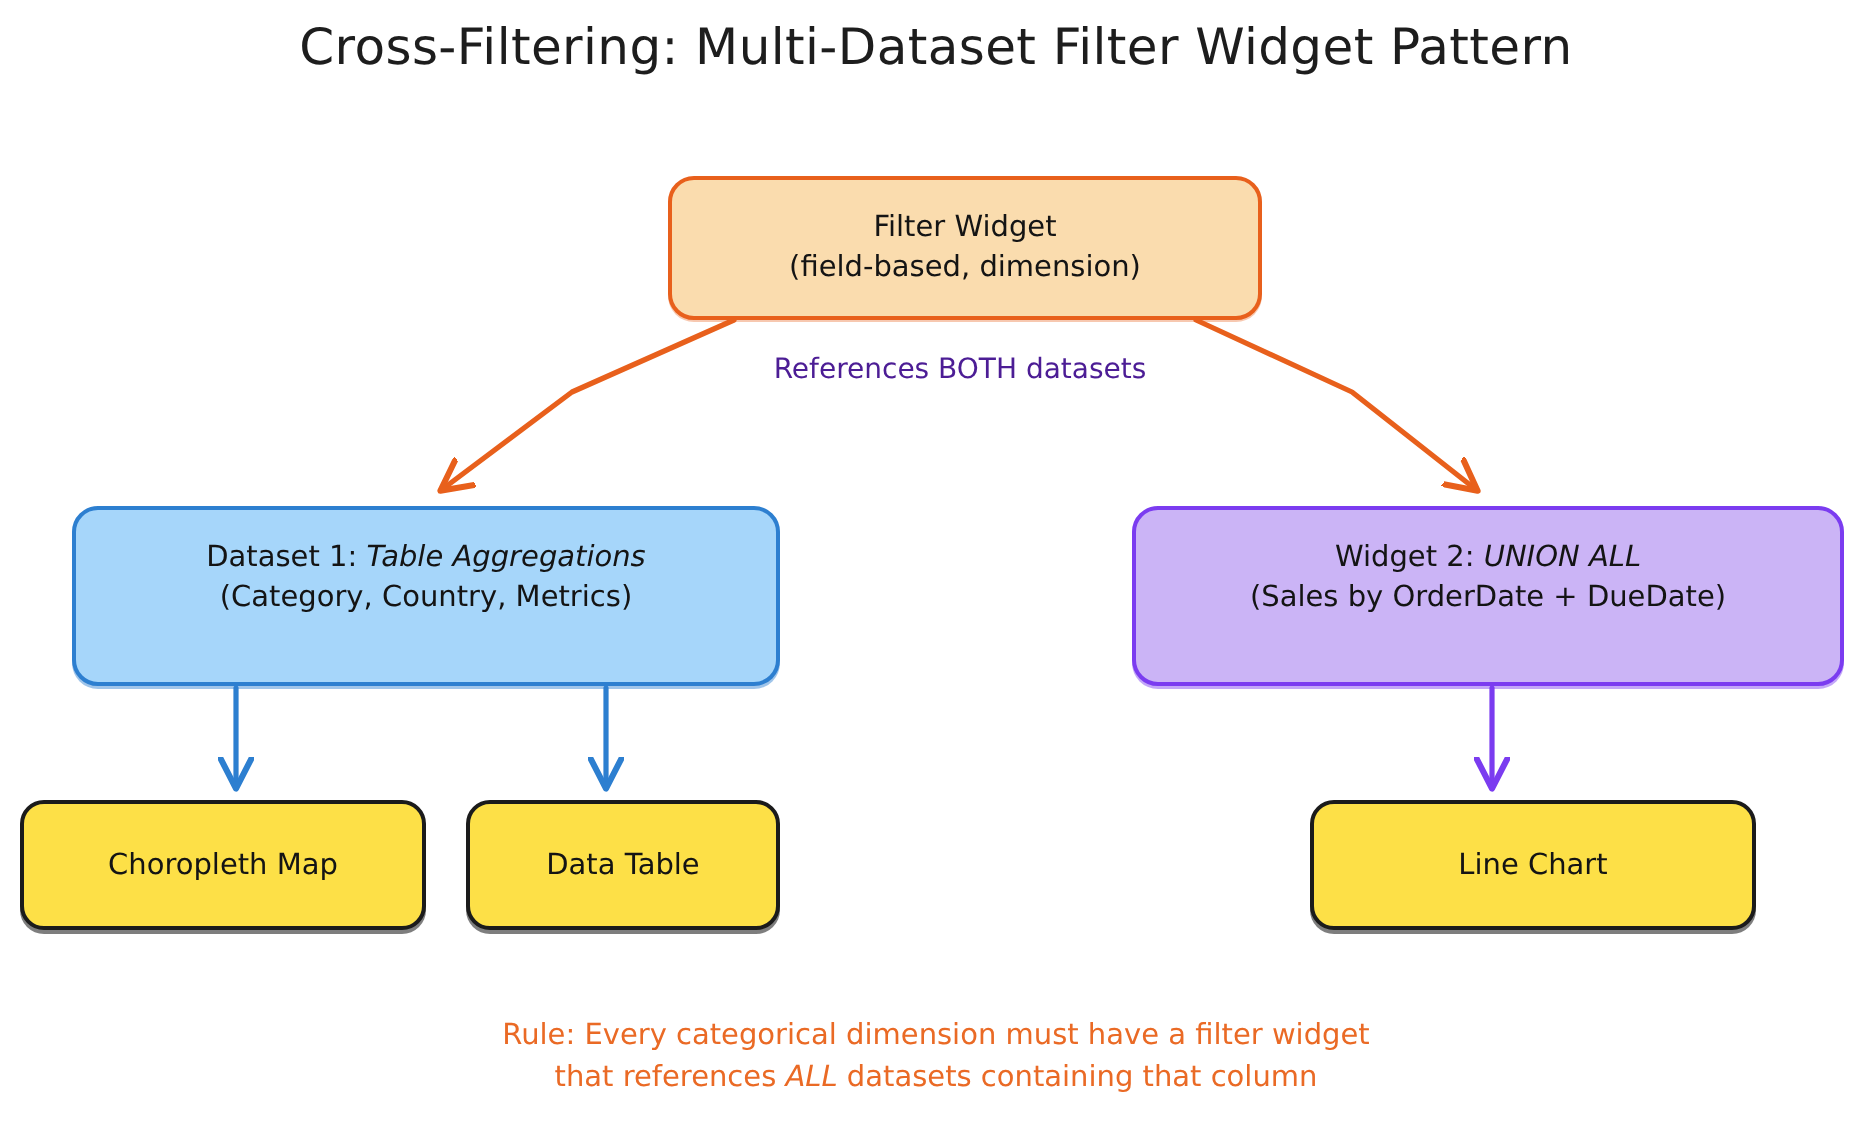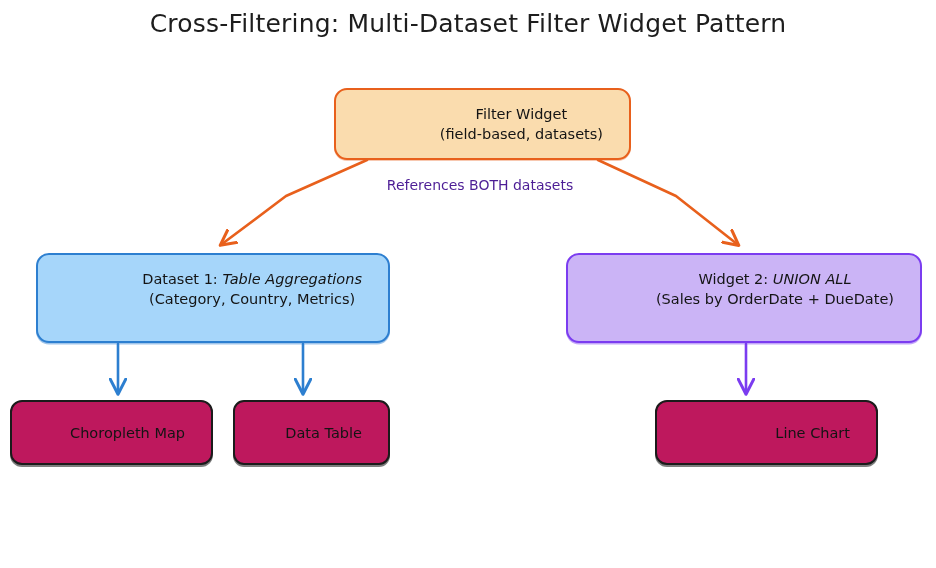--- a/index.html
+++ b/index.html
@@ -43,21 +43,21 @@
     letter-spacing: 0.2px;
     color: #1d1d1d;
     font-family: "DejaVu Sans", sans-serif;
   }
 
   .node {
     position: absolute;
     box-sizing: border-box;
     display: flex;
     align-items: center;
-    justify-content: flex-end;
+    justify-content: center;
     text-align: center;
     border-radius: 13px;
     font-size: 14.5px;
     line-height: 20px;
     color: #141414;
     padding: 4px 26px;
   }
   .node .node-text {
     display: block;
     white-space: pre-line;
@@ -95,37 +95,36 @@
     height: 90px;
     background: #cbb4f6;
     border: 2.6px solid #7b3cf0;
     box-shadow: 0 1.5px 0 rgba(123,60,240,0.45);
     align-items: flex-start;
     padding-top: 14px;
   }
 
   
   .node-output {
-    background: #be185d;
+    background: #fde047;
     border: 2.8px solid #1b1b1b;
     border-radius: 12px;
     box-shadow: 0 2px 0 rgba(20,20,20,0.55);
   }
   #node-choropleth-map {
     left: 10px;
     top: 400px;
     width: 203px;
     height: 65px;
   }
   #node-data-table {
     left: 233px;
     top: 400px;
     width: 157px;
     height: 65px;
-    border-radius: 11px;
   }
   #node-line-chart {
     left: 635px;
     top: 400px;
     width: 223px;
     height: 65px;
     margin-left: 20px;
   }
 
   .edge-label {
@@ -179,21 +178,21 @@
     <path d="M 118 344 L 118 392" fill="none" stroke="#2d7fd0" stroke-width="2.6" stroke-linecap="round" stroke-linejoin="round" marker-end="url(#arrow-blue)"></path>
 
     <path d="M 303 344 L 303 392" fill="none" stroke="#2d7fd0" stroke-width="2.6" stroke-linecap="round" stroke-linejoin="round" marker-end="url(#arrow-blue)"></path>
 
     <path d="M 746 344 L 746 392" fill="none" stroke="#7b3cf0" stroke-width="2.6" stroke-linecap="round" stroke-linejoin="round" marker-end="url(#arrow-purple)"></path>
   </svg>
 
   <div class="edge-label">References BOTH datasets</div>
 
   <div class="node" id="node-filter-widget">
-    <span class="node-text"><span>Filter Widget</span><br><span>(field-based, datasets)</span></span>
+    <span class="node-text"><span>Filter Widget</span><br><span>(field-based, dimension)</span></span>
   </div>
 
   <div class="node" id="node-dataset-1">
     <span class="node-text"><span>Dataset 1: </span><span class="em">Table Aggregations</span><br><span>(Category, Country, Metrics)</span></span>
   </div>
 
   <div class="node" id="node-dataset-2">
     <span class="node-text"><span>Widget 2: </span><span class="em">UNION ALL</span><br><span>(Sales by OrderDate + DueDate)</span></span>
   </div>
 
@@ -202,14 +201,17 @@
   </div>
 
   <div class="node node-output" id="node-data-table">
     <span class="node-text">Data Table</span>
   </div>
 
   <div class="node node-output" id="node-line-chart">
     <span class="node-text">Line Chart</span>
   </div>
 
+  <div class="footer-rule">
+    <span>Rule: Every categorical dimension must have a filter widget</span><br><span>that references </span><span class="em">ALL</span><span> datasets containing that column</span>
+  </div>
 
 </div>
 
 </body></html>

